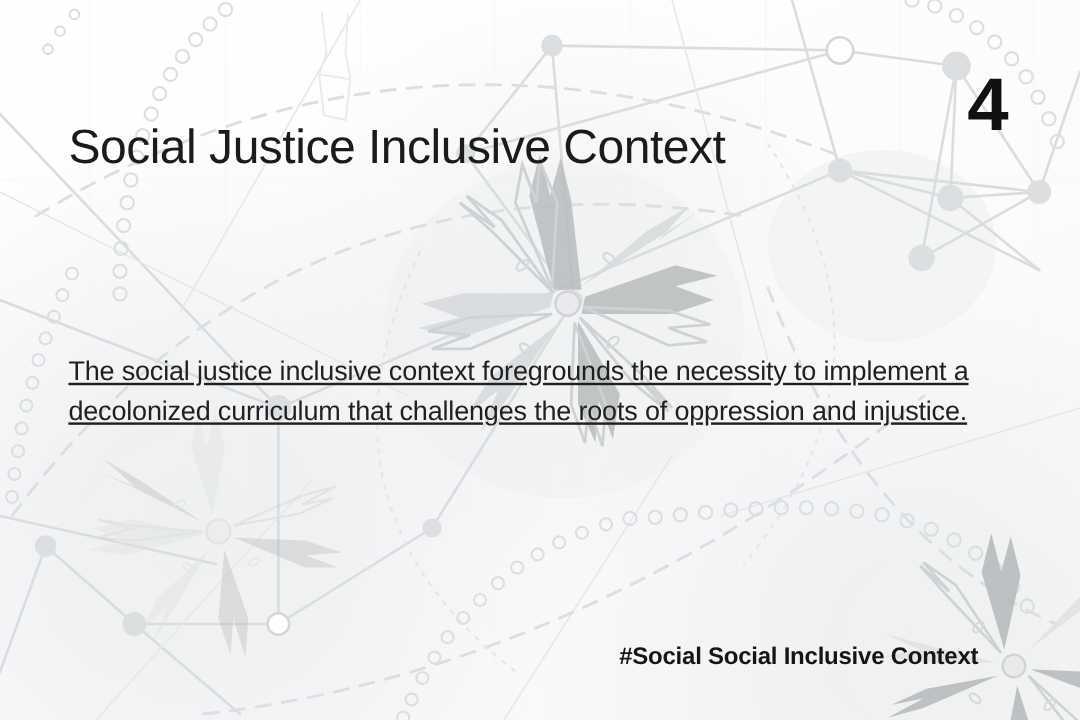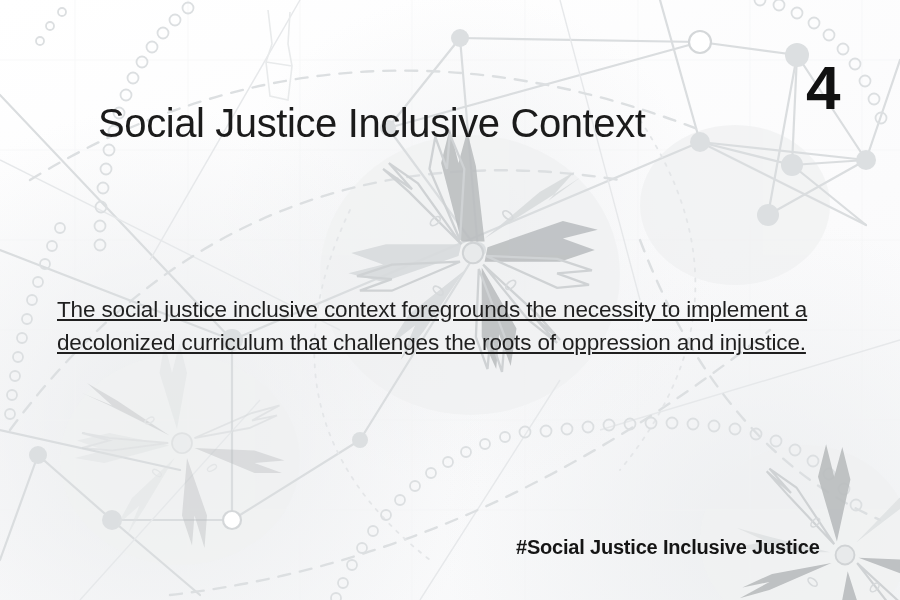--- a/index.html
+++ b/index.html
@@ -46,21 +46,20 @@
   .title {
     position: absolute;
     left: 57px;
     top: 74px;
     font-size: 40px;
     font-weight: 400;
     letter-spacing: -0.4px;
     color: #1b1b1b;
     white-space: nowrap;
     font-stretch: condensed;
-    margin-left: 41px;
   }
 
   .slide-number {
     position: absolute;
     left: 806px;
     top: 57px;
     font-size: 62px;
     font-weight: 700;
     color: #111111;
     line-height: 1;
@@ -368,15 +367,15 @@
       <path d="M 266 62 L 292 66"></path>
     </g>
   </svg>
 
   <h1 class="title">Social Justice Inclusive Context</h1>
 
   <div class="slide-number">4</div>
 
   <p class="body-text">The social justice inclusive context foregrounds the necessity to implement a decolonized curriculum that challenges the roots of oppression and injustice.</p>
 
-  <div class="hashtag">#Social Justice Inclusive Justice</div>
+  <div class="hashtag">#Social Social Inclusive Context</div>
 
 </div>
 
 </body></html>

